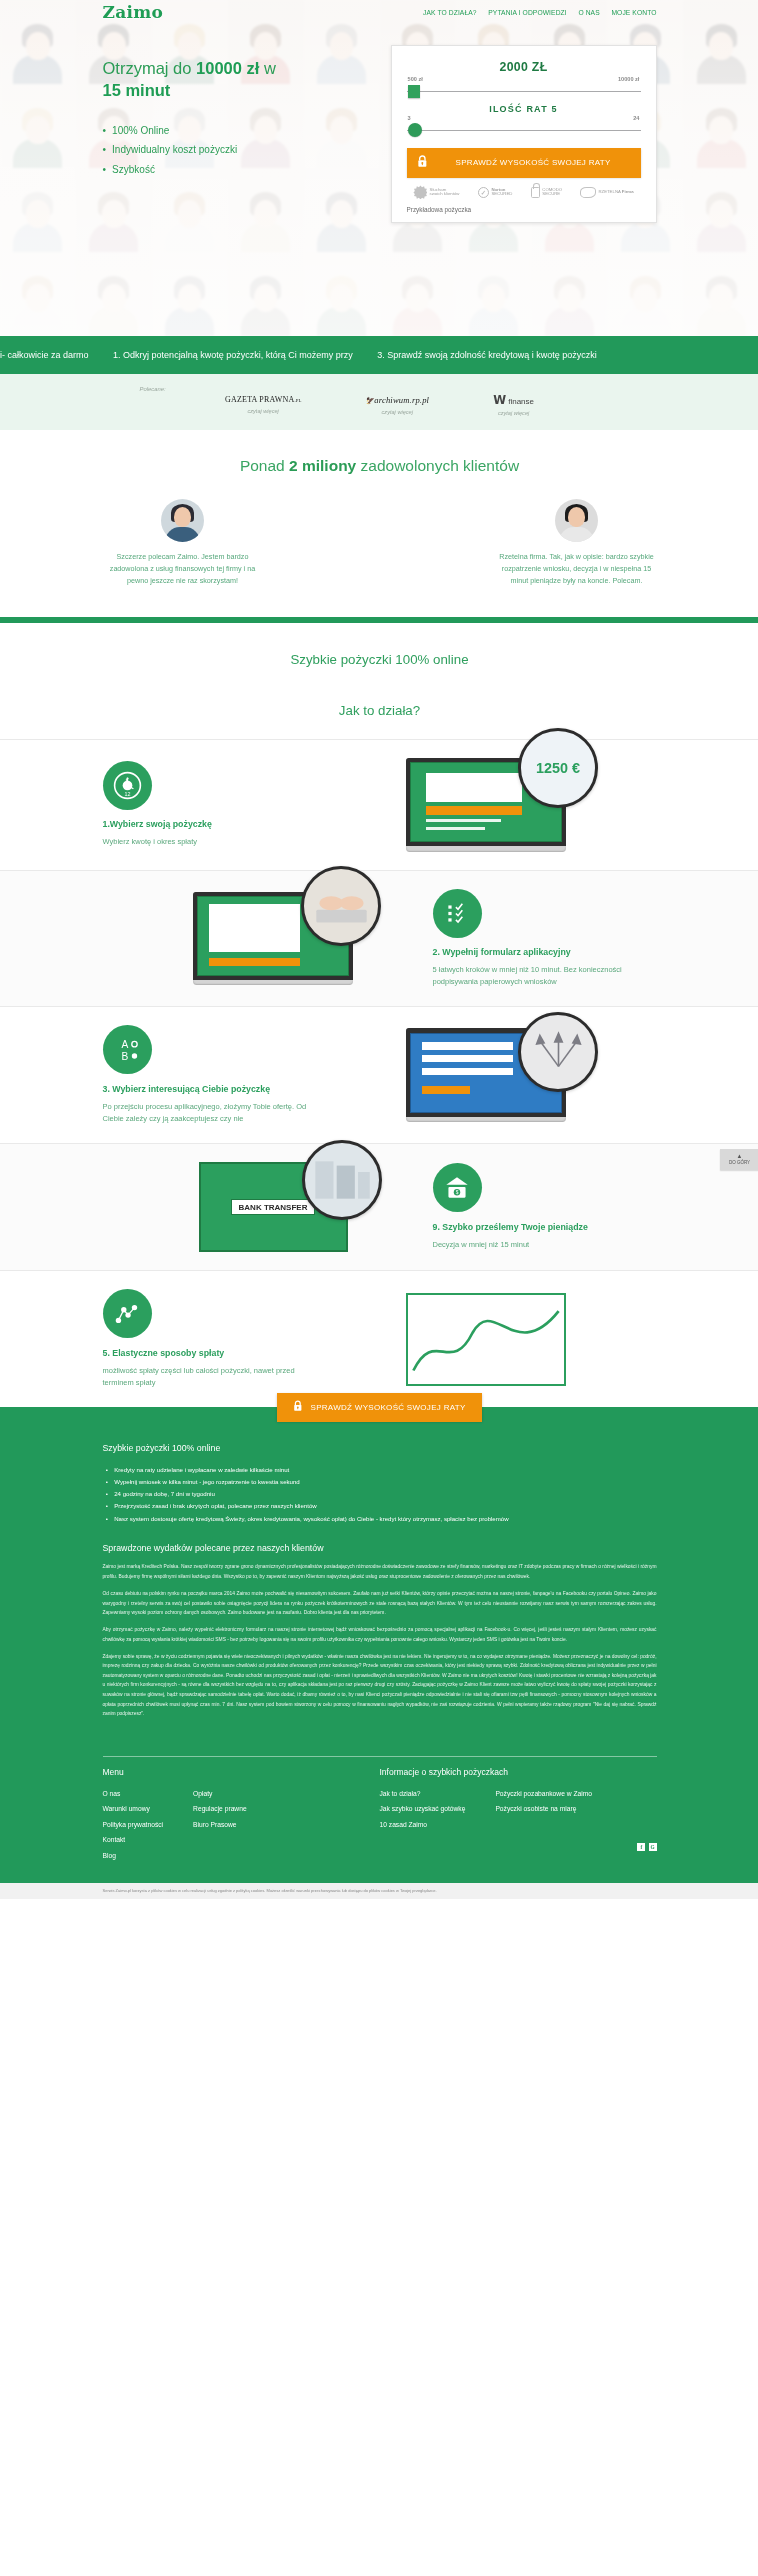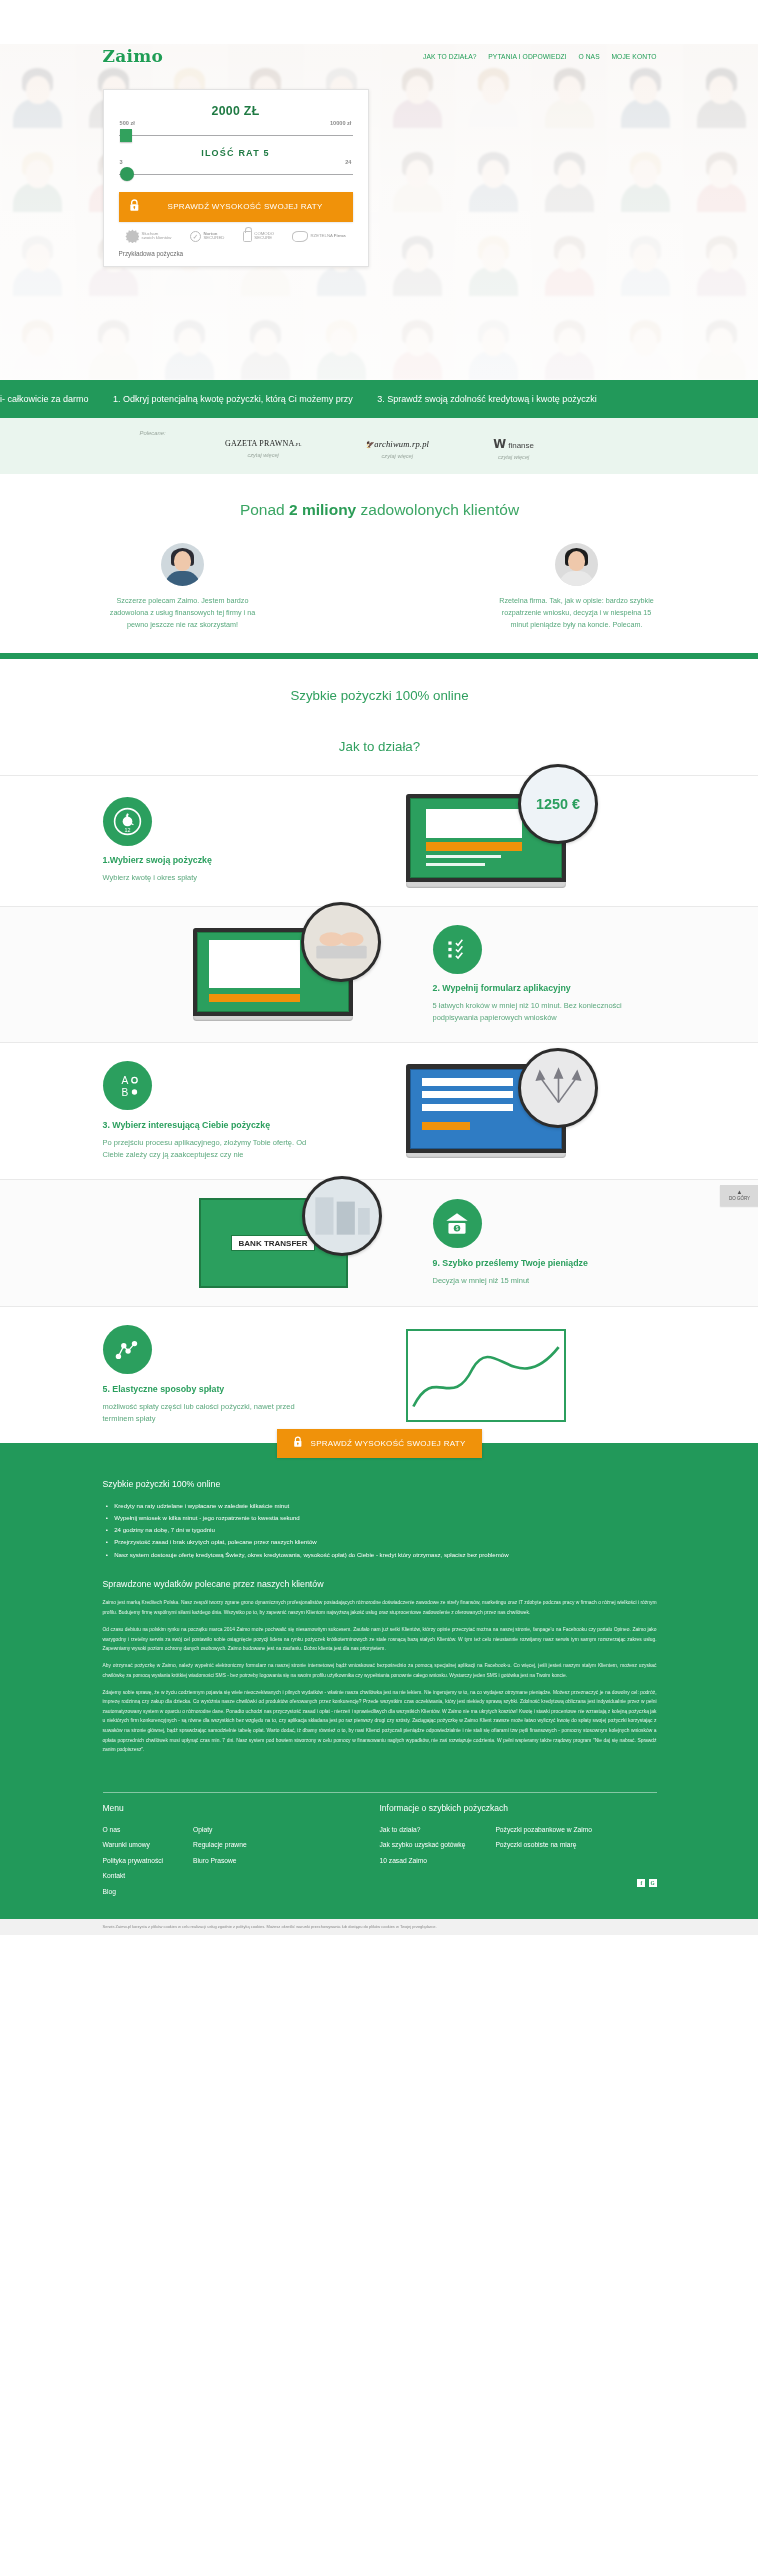--- a/index.html
+++ b/index.html
@@ -13,21 +13,20 @@
     overflow-x: hidden;
   }
   .wrap { width: 759px; position: relative; }
 
   
   .hero {
     position: relative;
     height: 336px;
     background: #f7f3f0;
     overflow: hidden;
-    margin-top: 44px;
   }
   .hero-faces {
     position: absolute; inset: 0;
     display: grid;
     grid-template-columns: repeat(10, 1fr);
     grid-template-rows: repeat(4, 1fr);
     opacity: .30;
     filter: blur(0.8px);
   }
   .face { position: relative; overflow: hidden; }
@@ -242,21 +241,21 @@
   .press-name .tld { font-size: 4.8px; letter-spacing: 0; }
   .press-wp { display:flex; align-items:baseline; gap: 2.1px; justify-content: center;}
   .press-wp .w { font-family:"DejaVu Sans", sans-serif; font-weight:700; font-size:11.7px; color:#444; line-height:1;}
   .press-wp .t { font-family:"Liberation Sans", sans-serif; font-size:8px; color:#444;}
   .press-more {
     font-size: 5.6px; font-style: italic; color: #9aa79e; margin-top: 3.7px;
   }
   .bird { font-size: 7px; color: #222; }
 
   
-  .testimonials { background: #fff; padding: 27px 0 23px; }
+  .testimonials { background: #fff; padding: 27px 0 31px; }
   .testi-title {
     text-align: center; font-size: 15.5px; color: #3aa563; font-weight: 400;
     margin-bottom: 23.4px;
   }
   .testi-title b { font-weight: 700; color: #2b9c56; }
   .testi-grid {
     width: 554px; margin: 0 auto;
     display: flex; justify-content: space-between;
   }
   .testi { width: 160px; text-align: center; }
@@ -680,20 +679,31 @@
       <div class="logo">Zaimo</div>
       <nav class="nav">
         <a href="#">JAK TO DZIAŁA?</a>
         <a href="#">PYTANIA I ODPOWIEDZI</a>
         <a href="#">O NAS</a>
         <a href="#">MOJE KONTO</a>
       </nav>
     </div>
 
     <div class="hero-body">
+      <div class="hero-left">
+        <h1 class="hero-title">
+          <span>Otrzymaj do </span><b>10000 zł</b><span> w </span><br>
+          <b>15 minut</b>
+        </h1>
+        <ul class="hero-bullets">
+          <li>100% Online</li>
+          <li>Indywidualny koszt pożyczki</li>
+          <li>Szybkość</li>
+        </ul>
+      </div>
 
       <div class="calc">
         <div class="calc-amount">2000 ZŁ</div>
 
         <div class="slider-row">
           <div class="slider-minmax">
             <span>500 zł</span>
             <span>10000 zł</span>
           </div>
           <div class="track"></div>

